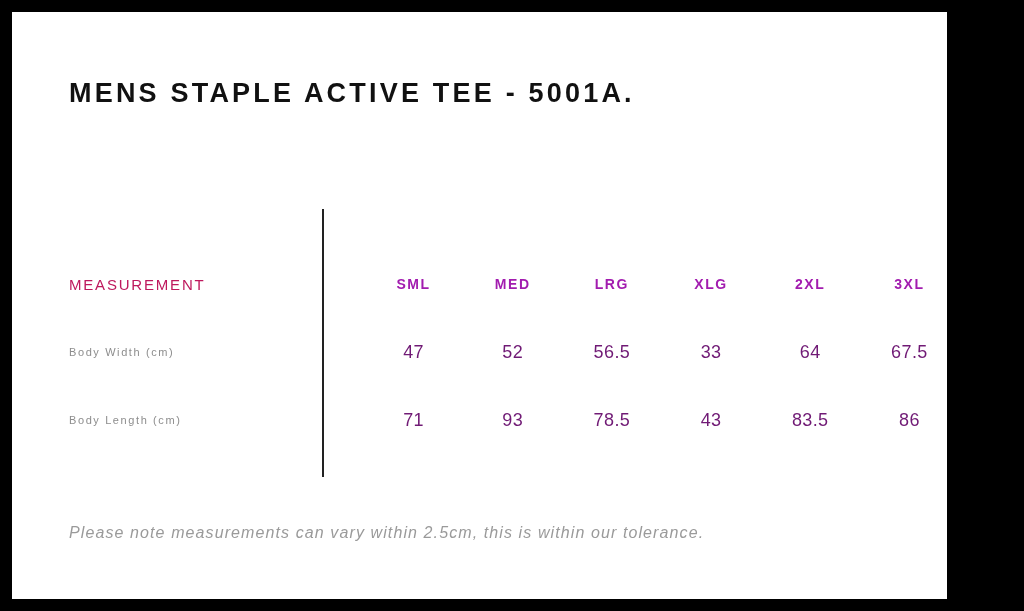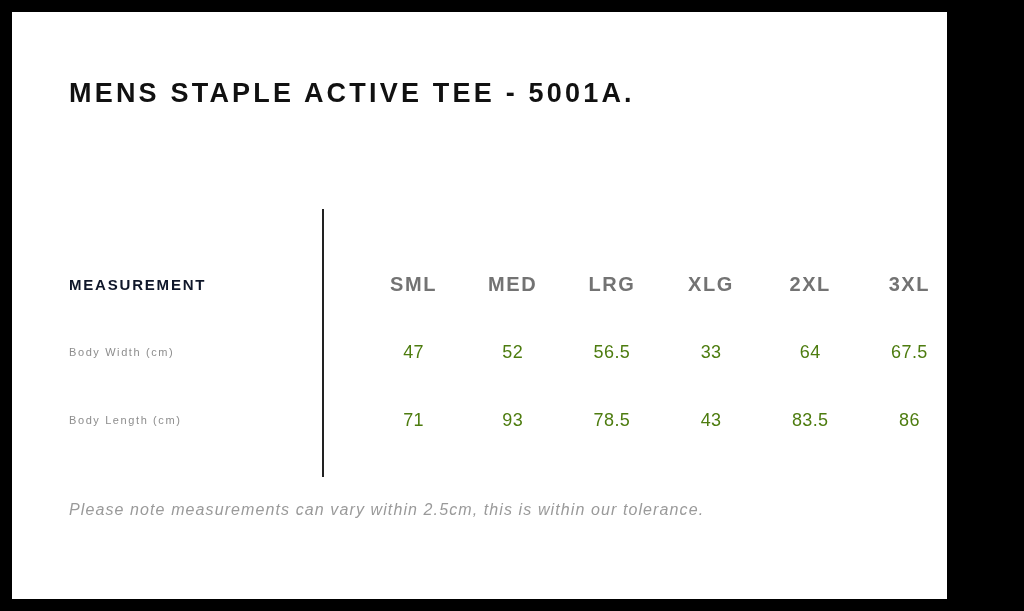--- a/index.html
+++ b/index.html
@@ -51,50 +51,50 @@
   table.size-table th,
   table.size-table td {
     padding: 0;
     border: none;
     height: 68px;
     vertical-align: middle;
   }
   th.measurement-head {
     text-align: left;
     font-size: 15px;
-    font-weight: bold;
+    font-weight: normal;
     letter-spacing: 1.8px;
-    color: #0f172a;
+    color: #be185d;
     width: 295px;
   }
   th.size-head {
     text-align: center;
-    font-size: 20px;
+    font-size: 14px;
     font-weight: bold;
     letter-spacing: 1.6px;
-    color: #737373;
+    color: #a21caf;
   }
   td.row-label {
     text-align: left;
     font-size: 11px;
     font-weight: normal;
     letter-spacing: 1.6px;
     color: #8d8d8d;
   }
   td.value {
     text-align: center;
     font-size: 18px;
     font-weight: normal;
-    color: #4d7c0f;
+    color: #701a75;
     letter-spacing: 0.4px;
   }
   .note {
     position: absolute;
     left: 57px;
-    top: 489px;
+    top: 512px;
     font-size: 16px;
     font-style: italic;
     letter-spacing: 1.1px;
     color: #9a9a9a;
     white-space: nowrap;
   }
 </style>
 </head>
 <body>
 

